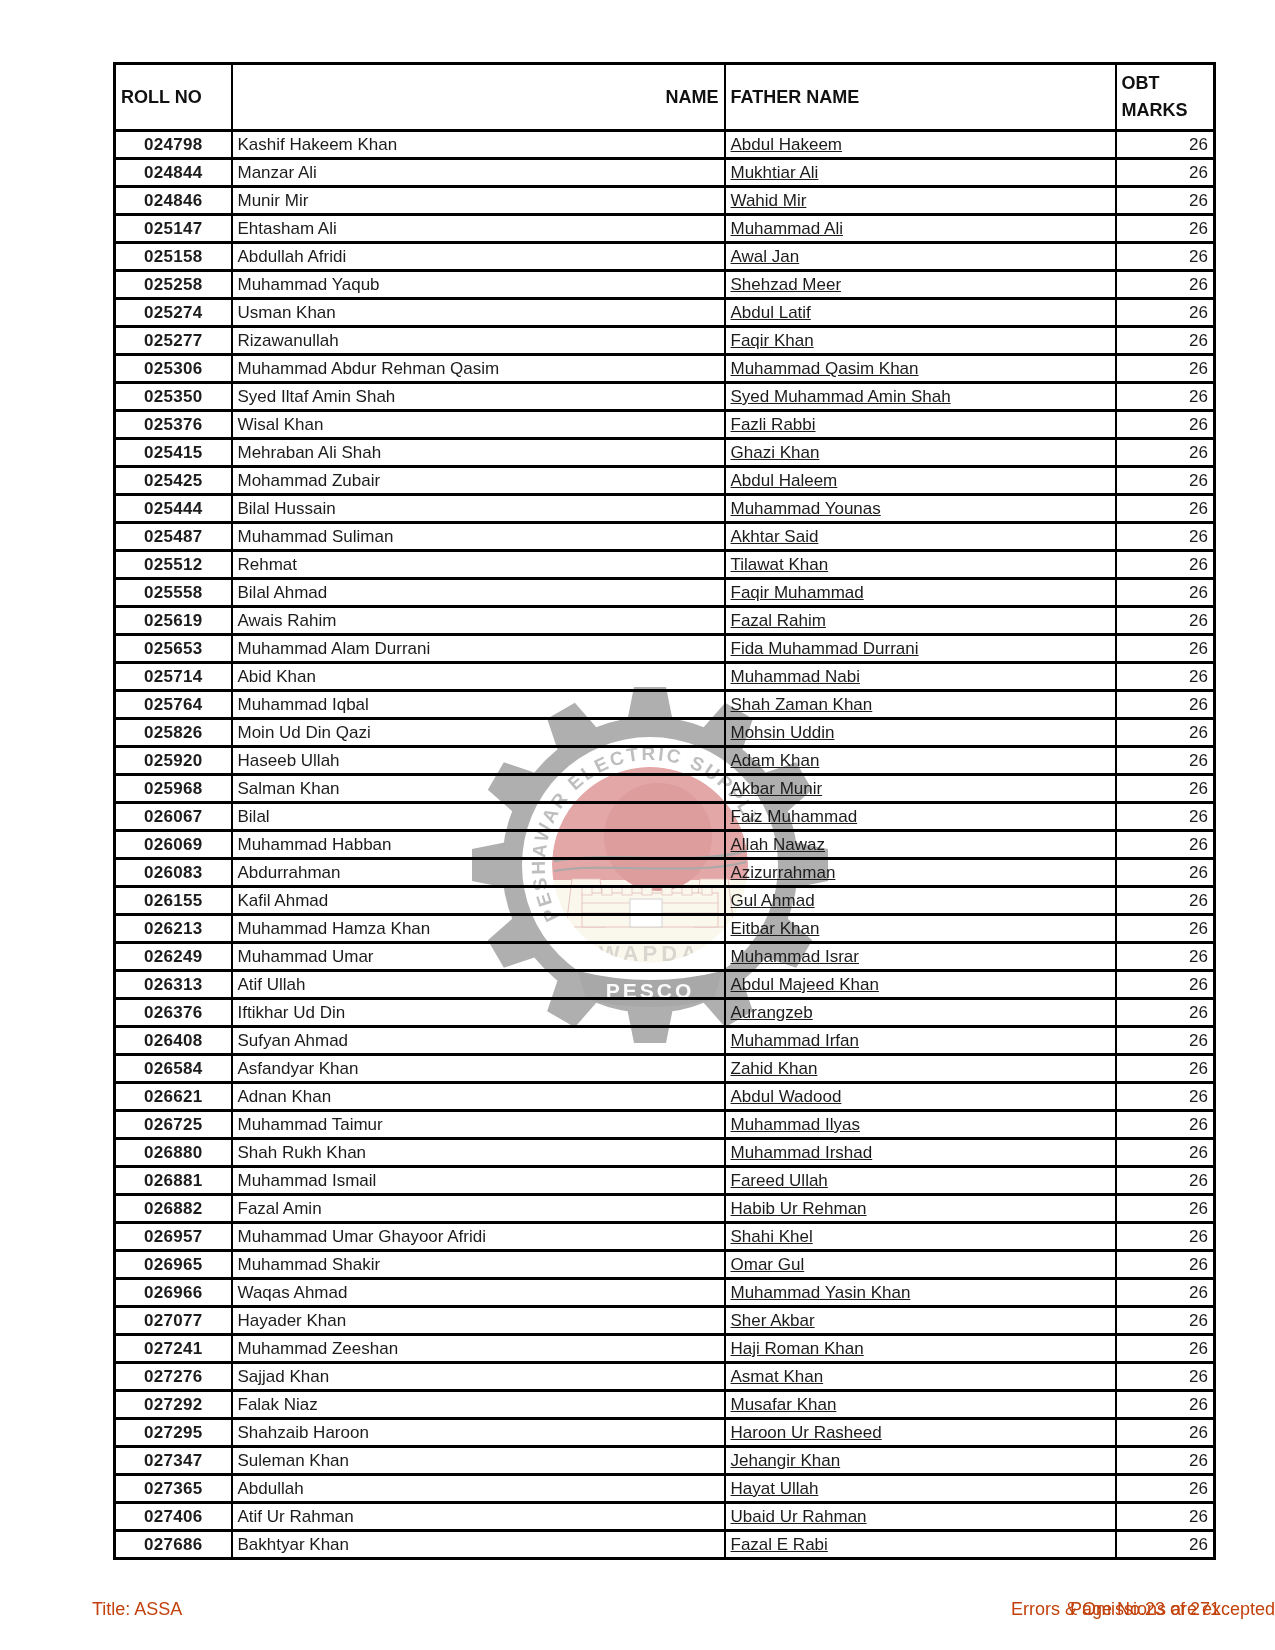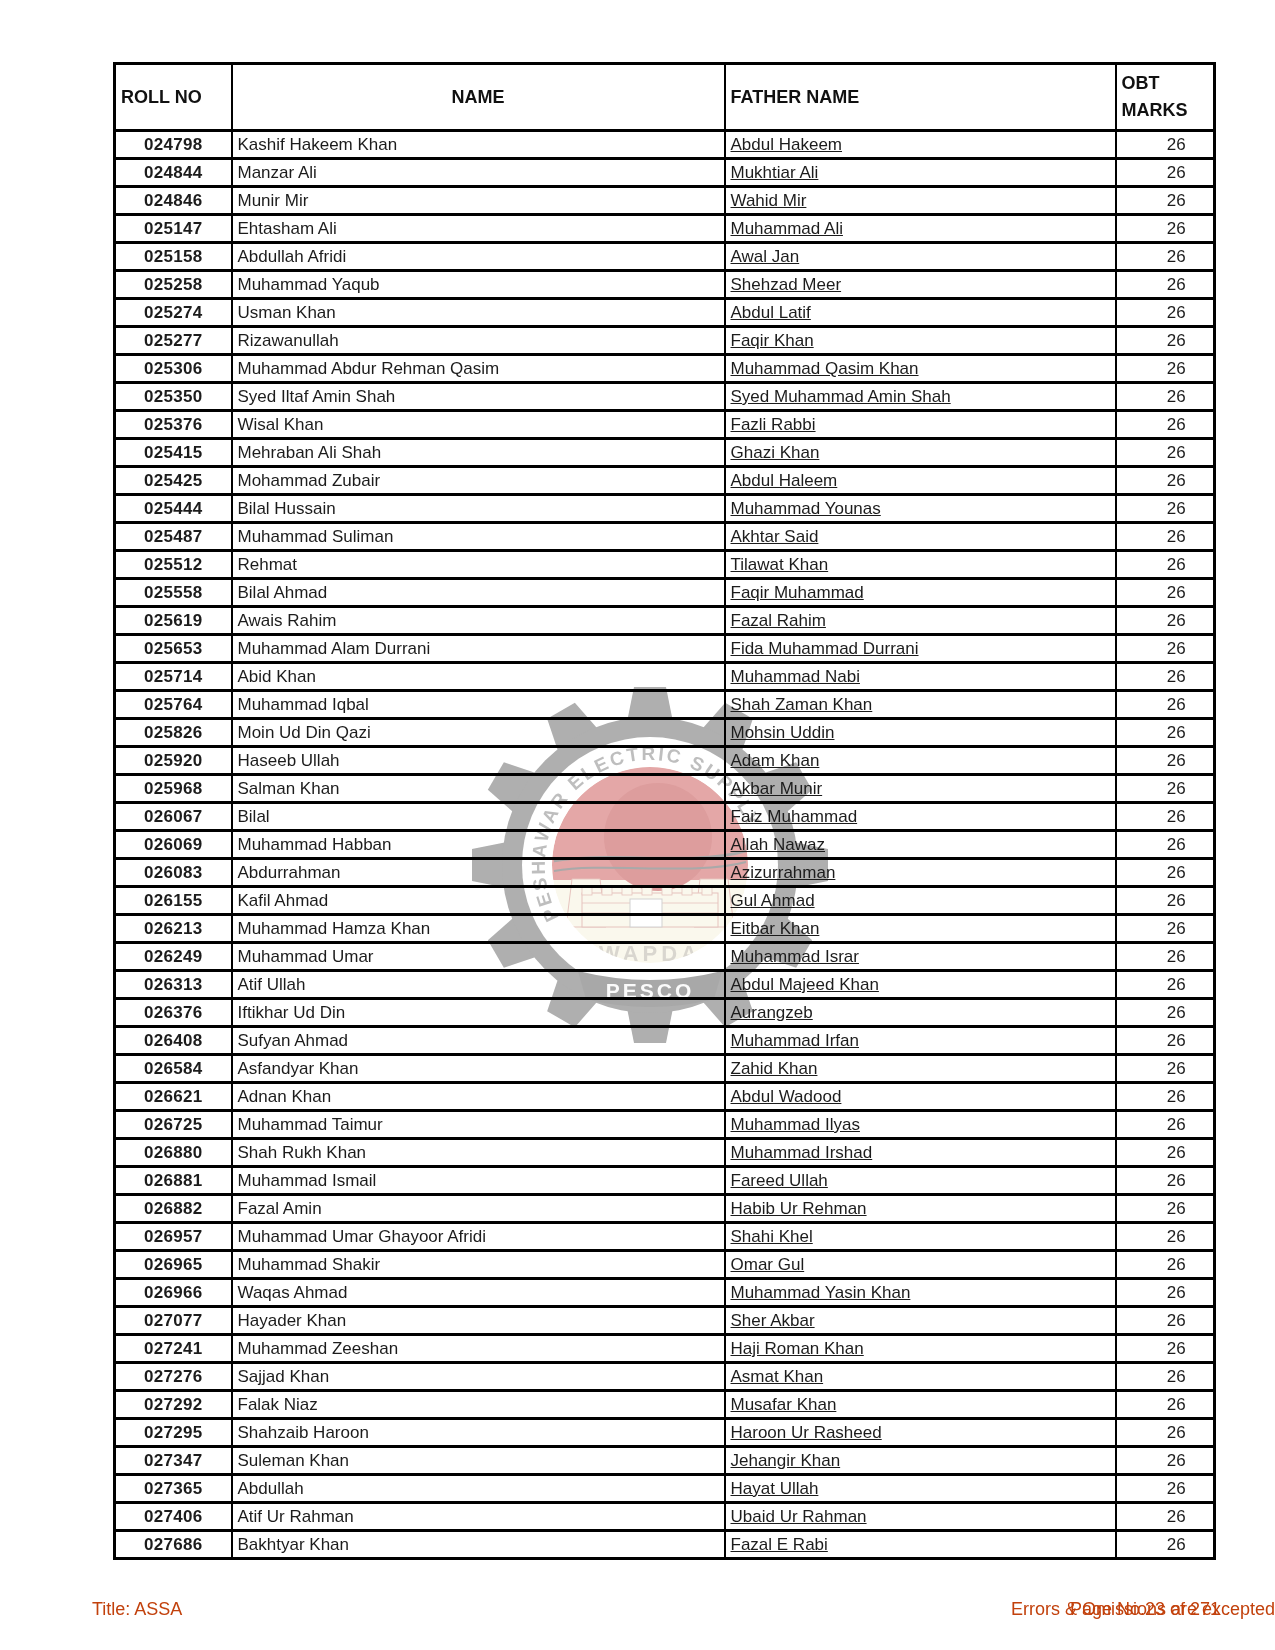--- a/index.html
+++ b/index.html
@@ -40,33 +40,33 @@
     white-space:nowrap;
     background:transparent;
   }
   .results thead th {
     height:64px;
     font-size:18px;
     font-weight:bold;
     color:#111;
   }
   th.h-roll  { text-align:left; }
-  th.h-name  { text-align:center; }
+  th.h-name  { text-align:right; }
   th.h-father{ text-align:left;margin-left:46px; }
   th.h-marks { text-align:left; line-height:1.5; font-size:18px; }
   .results td {
     height:25px;
     font-size:17px;
     line-height:1;
     color:#1c1c1c;
   }
   td.c-roll   { font-weight:bold; text-align:center; letter-spacing:0.3px;margin-top:8px; }
   td.c-name   { text-align:left; }
   td.c-father { text-align:left;text-decoration:underline; }
-  td.c-marks  { text-align:center;padding-left:28px; }
+  td.c-marks  { text-align:right;padding-left:28px; }
 
   .footer {
     position:absolute;
     top:1599px; left:0; right:0;
     height:24px;
     font-size:18px;
     color:#c2410c;
   }
   .footer .f-title  { position:absolute; left:92px; }
   .footer .f-center { position:absolute; left:4px; right:0; text-align:right; }

